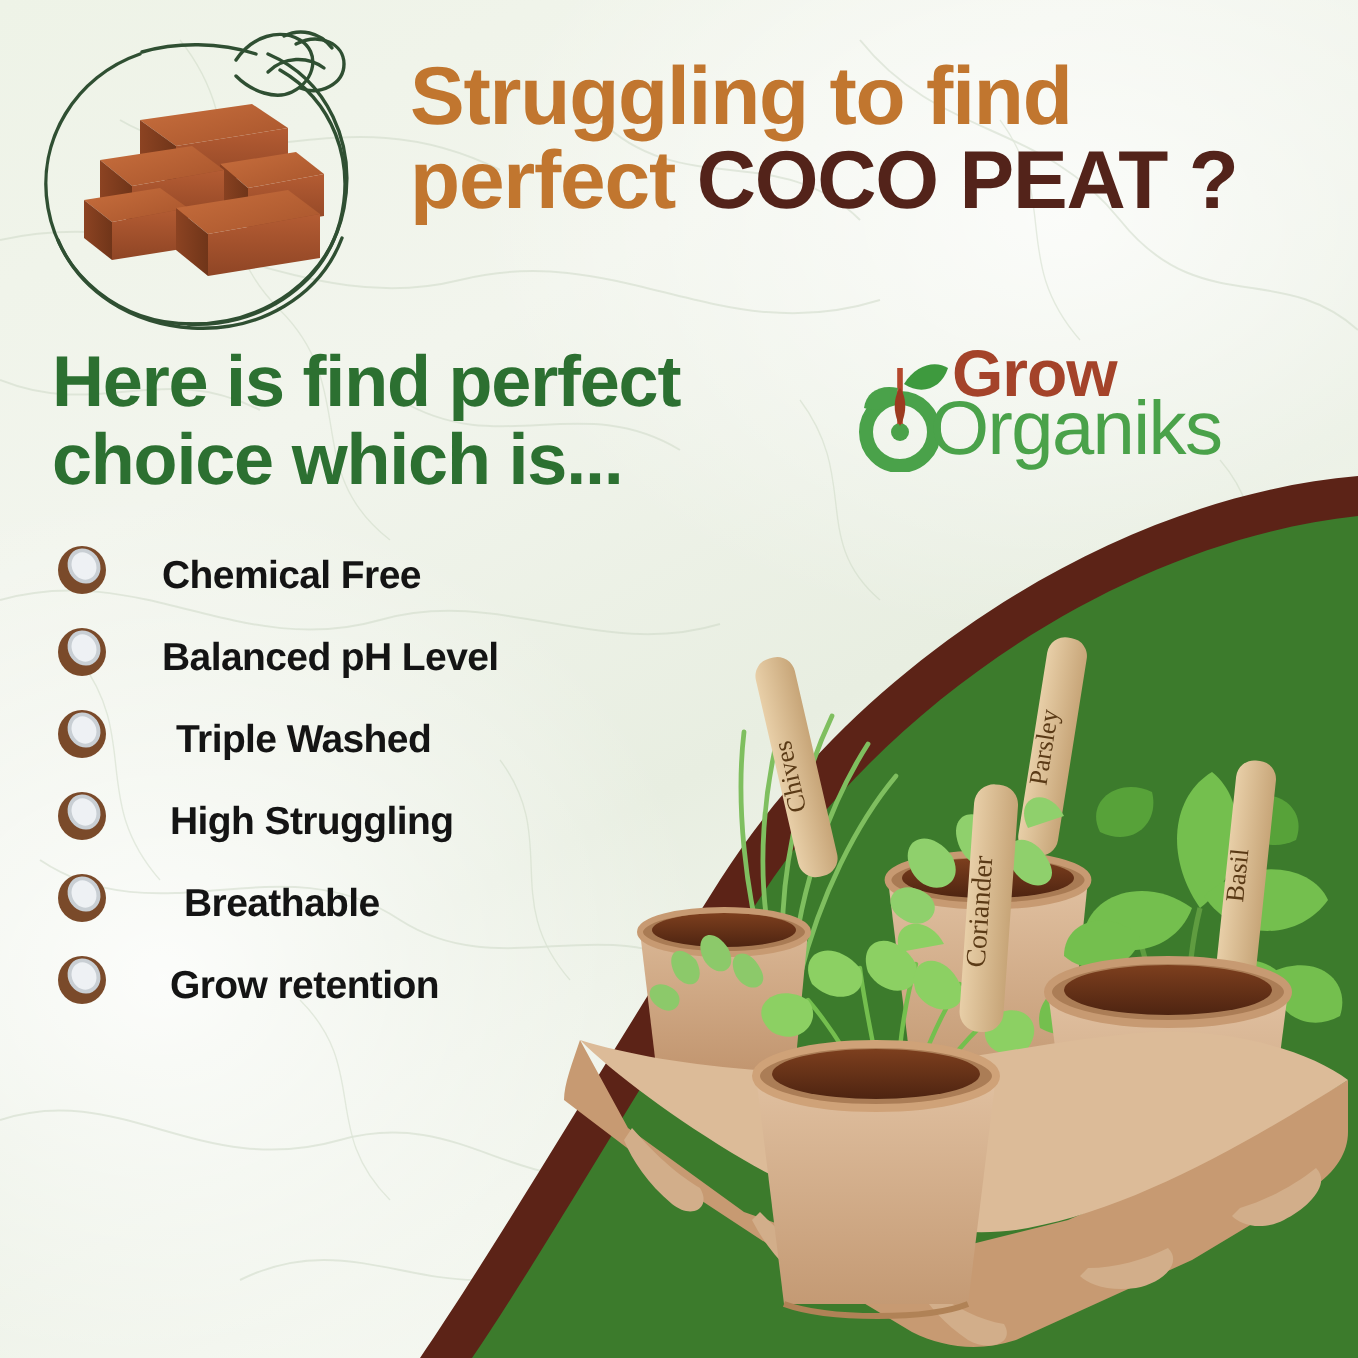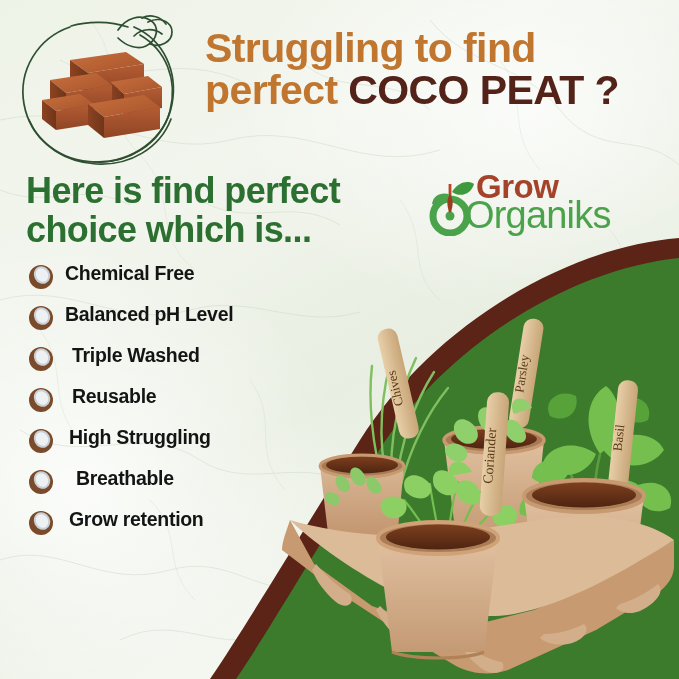--- a/index.html
+++ b/index.html
@@ -56,21 +56,21 @@
     position:absolute;left:52px;top:0px;color:#a4432a;
     font-size:33px;font-weight:800;letter-spacing:-0.5px;
   }
   .logo-org{
     position:absolute;left:41px;top:26px;color:#4aa24a;
     font-size:38px;font-weight:400;letter-spacing:-0.8px;
   }
 
   
   .features{position:absolute;left:26px;top:262px;width:268px;}
-  .feat{display:flex;align-items:flex-start;height:38px;margin-bottom:3px;}
+  .feat{display:flex;align-items:flex-end;height:38px;margin-bottom:3px;gap:16px;}
   .feat .ico{width:30px;height:30px;flex:0 0 30px;margin-right:9px;}
   .feat .ico svg{width:100%;height:100%;display:block;}
   .feat .lbl{
     color:#141414;font-weight:800;font-size:19.5px;letter-spacing:-0.3px;
     white-space:nowrap;
   }
   .feat.ind1 .lbl{margin-left:7px;}
   .feat.ind2 .lbl{margin-left:11px;}
   .feat.ind3 .lbl{margin-left:4px;}
 
@@ -236,30 +236,20 @@
     </div>
     <div class="feat ind1">
       <span class="ico">
         <svg viewBox="0 0 30 30">
             <circle cx="15" cy="15" r="12" fill="#7a4a2a"></circle>
             <ellipse cx="16" cy="13" rx="8" ry="9" transform="rotate(-28 16 13)" fill="#c9cfd4"></ellipse>
             <ellipse cx="16" cy="13" rx="6" ry="7" transform="rotate(-28 16 13)" fill="#eef1f4"></ellipse>
           </svg>
       </span>
       <span class="lbl">Triple Washed</span>
-    </div>
-    <div class="feat ind1">
-      <span class="ico">
-        <svg viewBox="0 0 30 30">
-            <circle cx="15" cy="15" r="12" fill="#7a4a2a"></circle>
-            <ellipse cx="16" cy="13" rx="8" ry="9" transform="rotate(-28 16 13)" fill="#c9cfd4"></ellipse>
-            <ellipse cx="16" cy="13" rx="6" ry="7" transform="rotate(-28 16 13)" fill="#eef1f4"></ellipse>
-          </svg>
-      </span>
-      <span class="lbl">Reusable</span>
     </div>
     <div class="feat ind3">
       <span class="ico">
         <svg viewBox="0 0 30 30">
             <circle cx="15" cy="15" r="12" fill="#7a4a2a"></circle>
             <ellipse cx="16" cy="13" rx="8" ry="9" transform="rotate(-28 16 13)" fill="#c9cfd4"></ellipse>
             <ellipse cx="16" cy="13" rx="6" ry="7" transform="rotate(-28 16 13)" fill="#eef1f4"></ellipse>
           </svg>
       </span>
       <span class="lbl">High Struggling</span>

